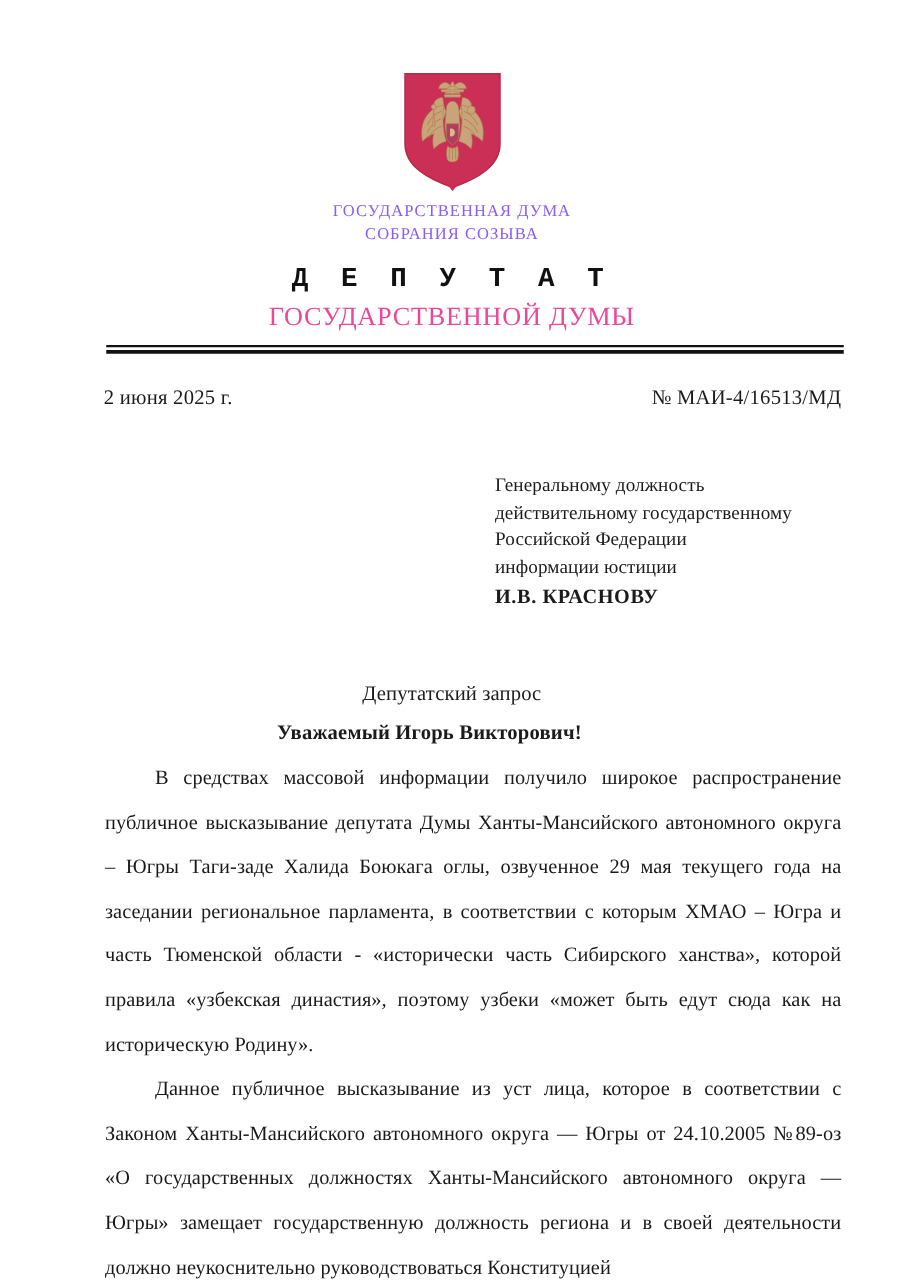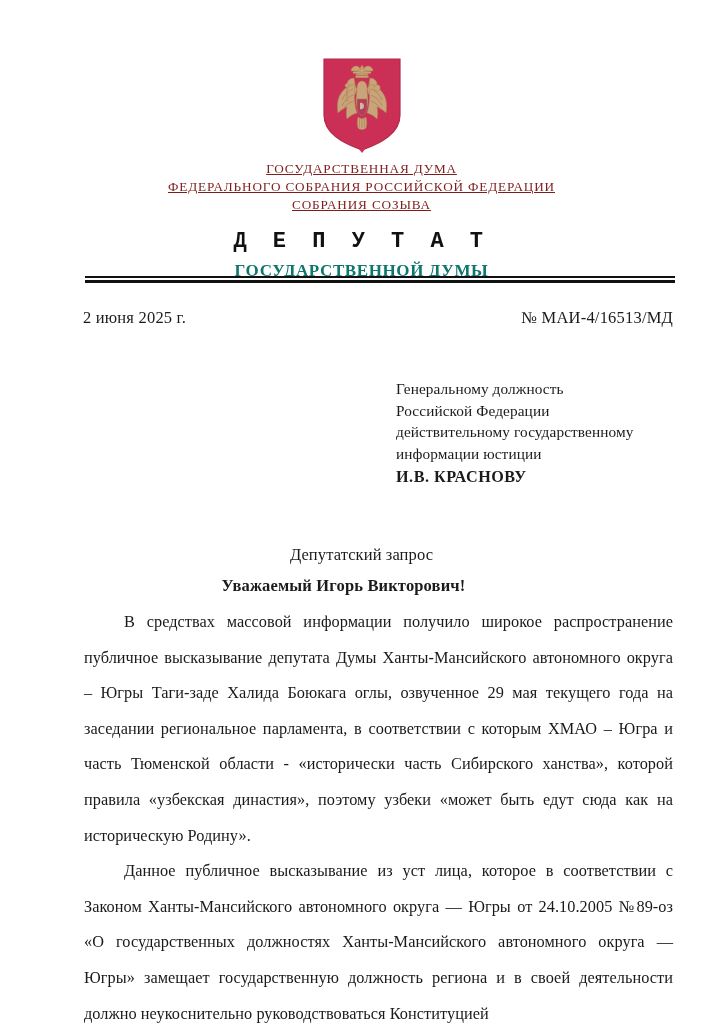--- a/index.html
+++ b/index.html
@@ -45,40 +45,39 @@
     top: 160px;
     left: 0;
     width: 723px;
     text-align: center;
   }
   .hdr-line {
     font-size: 13.2px;
     letter-spacing: 0.85px;
     line-height: 18px;
     font-weight: 400;
-    color: #7f1d1d;
+    color: #8b5cf6;
     white-space: nowrap;
-    text-decoration: underline;
   }
   .hdr-dep {
     font-size: 22px;
     font-weight: 700;
     letter-spacing: 6.5px;
     line-height: 30px;
     margin-top: 13px;
     color: #111;
     font-family: Liberation Mono, monospace;
   }
   .hdr-dep-sub {
-    font-size: 17px;
-    font-weight: 700;
+    font-size: 21px;
+    font-weight: 400;
     letter-spacing: 0.6px;
     line-height: 26px;
     margin-top: 1px;
-    color: #0f766e;
+    color: #ec4899;
   }
 
   
   .rule {
     position: absolute;
     top: 276px;
     left: 85px;
     width: 590px;
     height: 8px;
   }
@@ -239,41 +238,40 @@
           </g>
         </g>
       </g>
 
       <path d="M39 92 L42 96 L45 92 Z" fill="#CB2F55"></path>
     </svg>
   </div>
 
   <div class="header-block">
     <div class="hdr-line">ГОСУДАРСТВЕННАЯ ДУМА</div>
-    <div class="hdr-line">ФЕДЕРАЛЬНОГО СОБРАНИЯ РОССИЙСКОЙ ФЕДЕРАЦИИ</div>
     <div class="hdr-line">СОБРАНИЯ СОЗЫВА</div>
     <div class="hdr-dep">Д Е П У Т А Т</div>
     <div class="hdr-dep-sub">ГОСУДАРСТВЕННОЙ ДУМЫ</div>
   </div>
 
   <div class="rule">
     <div class="r-thin"></div>
     <div class="r-gap"></div>
     <div class="r-thick"></div>
   </div>
 
   <div class="meta-row">
     <span class="meta-date">2 июня 2025 г.</span>
     <span class="meta-num">№ МАИ-4/16513/МД</span>
   </div>
 
   <div class="addressee">
     <div class="a-line">Генеральному должность</div>
+    <div class="a-line">действительному государственному</div>
     <div class="a-line">Российской Федерации</div>
-    <div class="a-line">действительному государственному</div>
     <div class="a-line">информации юстиции</div>
   </div>
   <div class="addressee-name">И.В. КРАСНОВУ</div>
 
   <div class="doc-title">Депутатский запрос</div>
   <div class="salutation">Уважаемый Игорь Викторович!</div>
 
   <div class="body-text">
     <p>В средствах массовой информации получило широкое распространение публичное высказывание депутата Думы Ханты-Мансийского автономного округа – Югры Таги-заде Халида Боюкага оглы, озвученное 29 мая текущего года на заседании региональное парламента, в соответствии с которым ХМАО – Югра и часть Тюменской области - «исторически часть Сибирского ханства», которой правила «узбекская династия», поэтому узбеки «может быть едут сюда как на историческую Родину».</p>
     <p class="para-last">Данное публичное высказывание из уст лица, которое в соответствии с Законом Ханты-Мансийского автономного округа — Югры от 24.10.2005 №89-оз «О государственных должностях Ханты-Мансийского автономного округа — Югры» замещает государственную должность региона и в своей деятельности должно неукоснительно руководствоваться Конституцией</p>

